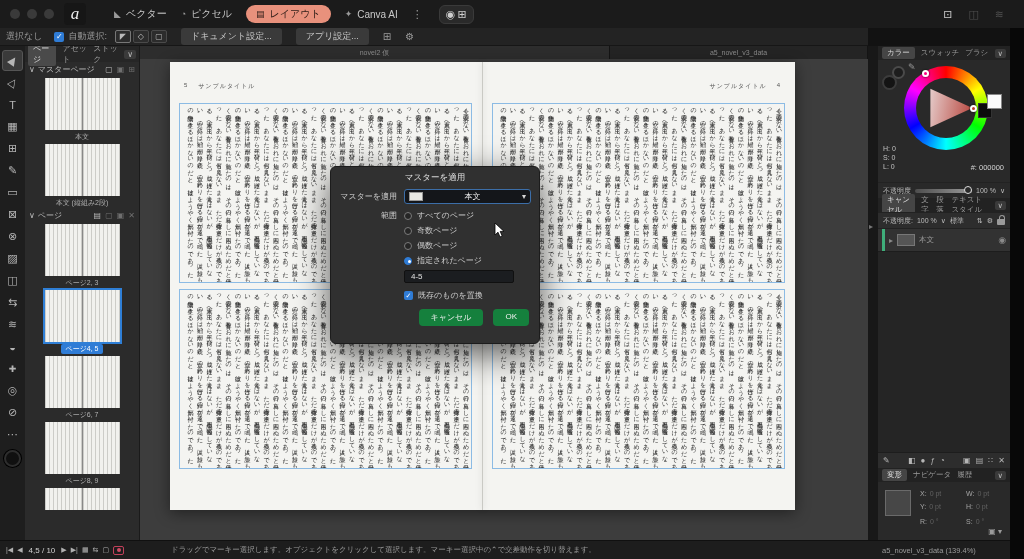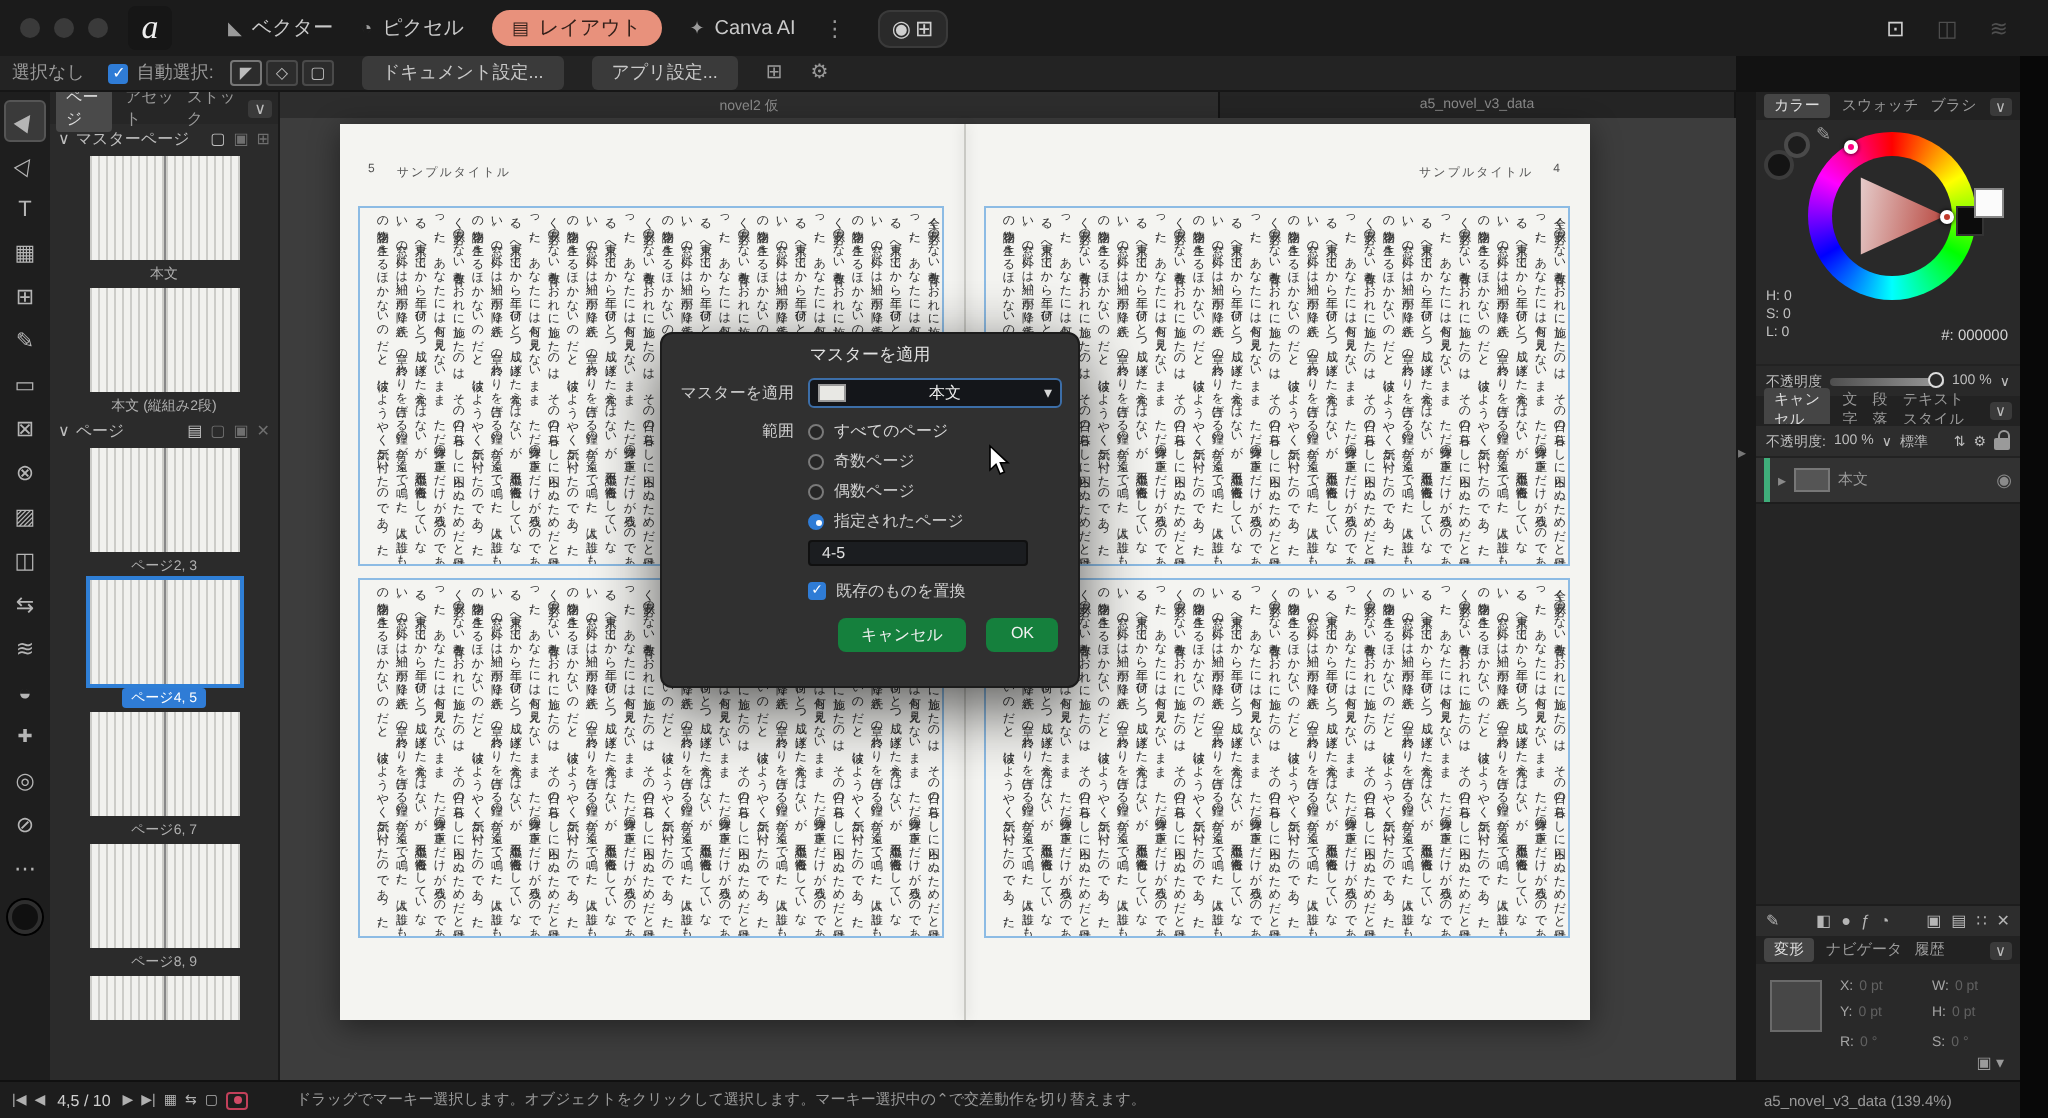--- a/index.html
+++ b/index.html
@@ -147,21 +147,21 @@
   .tfield .lab{color:#a5a5a5;}
   .tfield .val{color:#616161;}
   .anchor{position:absolute;right:8px;bottom:4px;color:#9a9a9a;font-size:8px;}
 
   
   #statusbar{position:absolute;left:0;top:540px;width:1010px;height:19px;background:#1d1d1d;display:flex;align-items:center;font-size:7.5px;color:#8c8c8c;border-top:1px solid #101010;}
   .navzone{width:148px;display:flex;align-items:center;gap:4px;padding-left:6px;flex:none;color:#b0b0b0;font-size:7px;}
   .navzone .num{color:#d0d0d0;font-size:8px;margin:16px 2px;}
   .recbtn{width:11px;height:9px;border:1px solid #c2405a;border-radius:2px;display:flex;align-items:center;justify-content:center;}
   .recbtn i{width:4px;height:4px;border-radius:50%;background:#d04a66;}
-  .hint{margin-left:0;color:#9a9a9a;text-align:center;}
+  .hint{margin-left:23px;color:#9a9a9a;text-align:center;}
   .docinfo{position:absolute;left:882px;color:#9a9a9a;font-size:7.5px;}
   #blackedge{position:absolute;left:1010px;top:28px;width:14px;height:531px;background:#080808;}
   .partialthumb{overflow:hidden;height:22px;}
 </style>
 </head>
 <body>
 
 <div id="app">
 
   <div id="titlebar">

